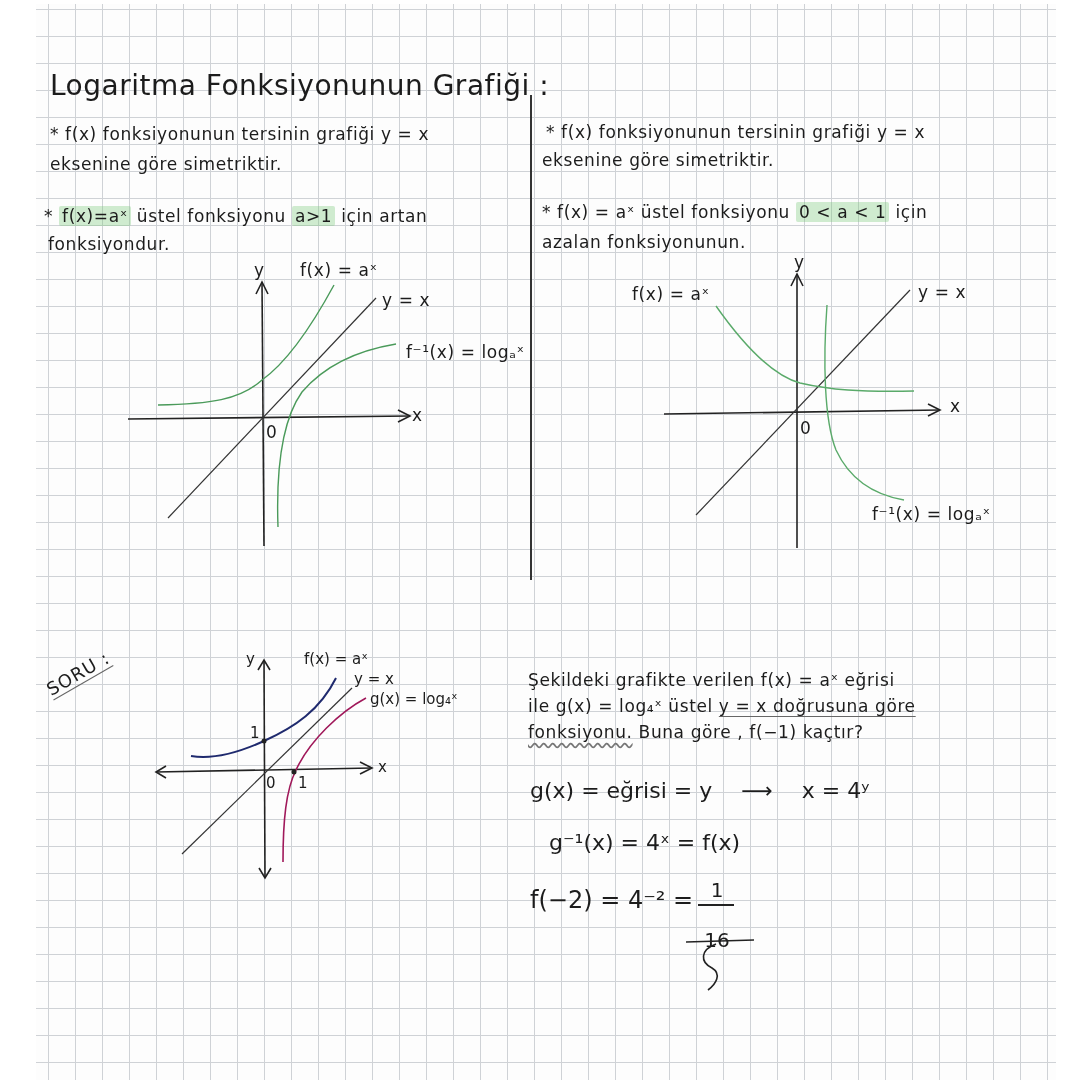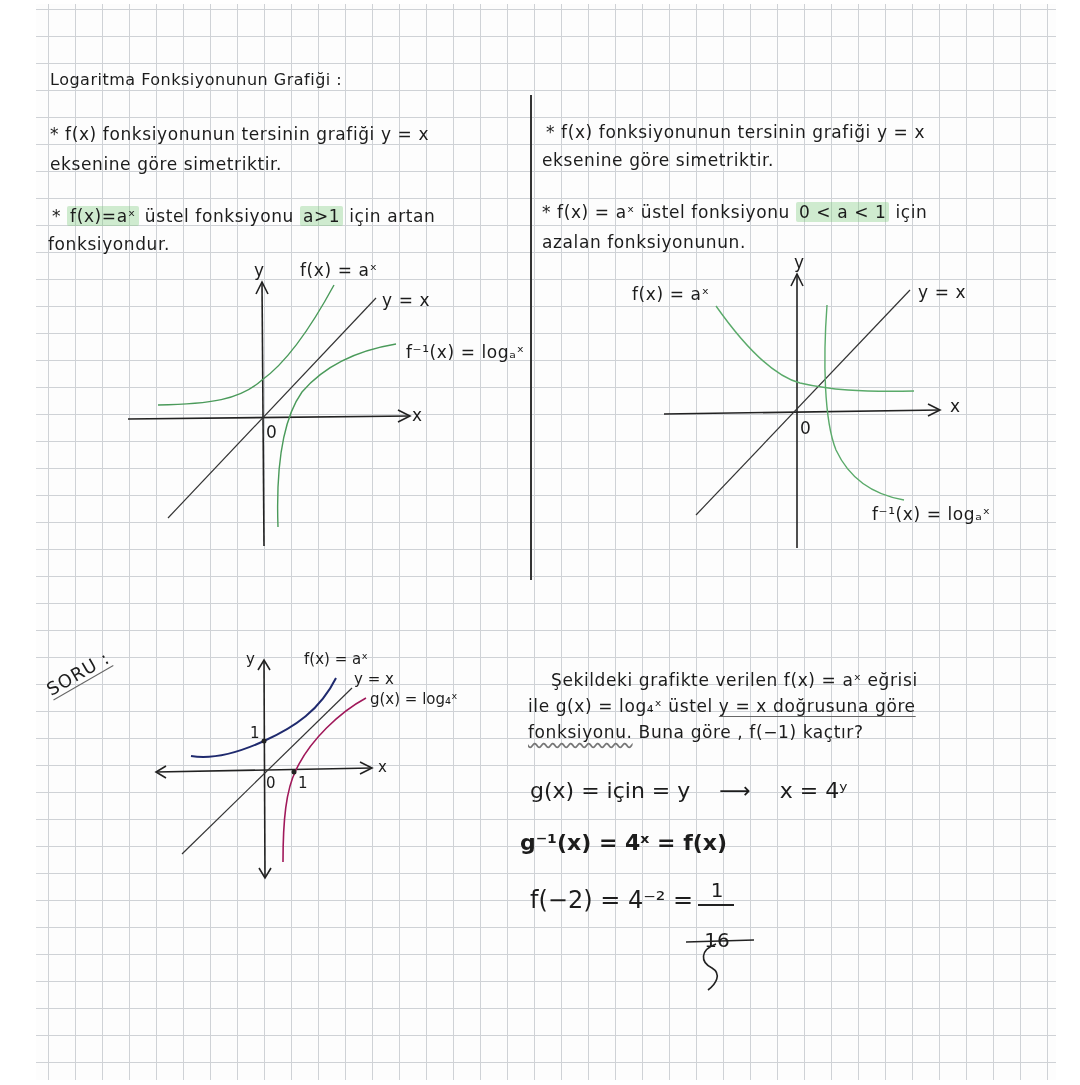--- a/index.html
+++ b/index.html
@@ -12,40 +12,40 @@
     .paper {
       position: absolute; left: 36px; top: 4px; width: 1020px; height: 1076px;
       background-color: #fdfdfd;
       background-image:
         linear-gradient(to right, #cfd2d6 1px, transparent 1px),
         linear-gradient(to bottom, #cfd2d6 1px, transparent 1px);
       background-size: 27px 27px;
       background-position: 12px 5px;
     }
     .t { position: absolute; white-space: nowrap; line-height: 1; }
-    .title { font-size: 16px; letter-spacing: 0.5px; }
+    .title { font-size: 28px; letter-spacing: 0.5px; }
     .body-text { font-size: 17px; letter-spacing: 0.6px; }
     .small { font-size: 15px; }
     .hl { background: rgba(120, 200, 120, 0.35); padding: 0 3px; border-radius: 2px; }
     .divider { position: absolute; left: 530px; top: 95px; width: 1.5px; height: 485px; background: #333; }
     svg { position: absolute; left: 0; top: 0; overflow: visible; }
     .underline-wavy { text-decoration: underline wavy #777; text-underline-offset: 4px; }
     .underline { text-decoration: underline #666; text-underline-offset: 4px; }
     .soru { position: absolute; left: 48px; top: 680px; font-size: 18px; transform: rotate(-30deg); transform-origin: left center; letter-spacing: 1px; }
   </style>
 </head>
 <body>
 
 <div class="paper"></div>
 
 <div class="t title" style="left:50px; top:72px;">Logaritma Fonksiyonunun Grafiği :</div>
 
 <div class="t body-text" style="left:50px; top:126px;">* f(x) fonksiyonunun tersinin grafiği  y = x</div>
 <div class="t body-text" style="left:50px; top:156px;">eksenine göre simetriktir.</div>
-<div class="t body-text" style="left:52px; top:208px;">
+<div class="t body-text" style="left:44px; top:208px;">
   <span>* </span><span class="hl">f(x)=aˣ</span><span> üstel fonksiyonu </span><span class="hl">a&gt;1</span><span> için  artan</span>
 </div>
 <div class="t body-text" style="left:48px; top:236px;">fonksiyondur.</div>
 
 <div class="divider"></div>
 
 <div class="t body-text" style="left:546px; top:124px;">* f(x) fonksiyonunun tersinin grafiği  y = x</div>
 <div class="t body-text" style="left:542px; top:152px;">eksenine göre simetriktir.</div>
 <div class="t body-text" style="left:542px; top:204px;">
   <span>* f(x) = aˣ üstel fonksiyonu </span><span class="hl">0 &lt; a &lt; 1</span><span>  için</span>
@@ -107,34 +107,34 @@
 </svg>
 <div class="t small" style="left:246px; top:652px;">y</div>
 <div class="t small" style="left:378px; top:760px;">x</div>
 <div class="t small" style="left:266px; top:776px;">0</div>
 <div class="t small" style="left:250px; top:726px;">1</div>
 <div class="t small" style="left:298px; top:776px;">1</div>
 <div class="t small" style="left:304px; top:652px;">f(x) = aˣ</div>
 <div class="t small" style="left:354px; top:672px;">y = x</div>
 <div class="t small" style="left:370px; top:692px;">g(x) = log₄ˣ</div>
 
-<div class="t body-text" style="left:528px; top:672px;margin-left:23px;">Şekildeki grafikte verilen f(x) = aˣ eğrisi</div>
+<div class="t body-text" style="left:528px; top:672px;">Şekildeki grafikte verilen f(x) = aˣ eğrisi</div>
 <div class="t body-text" style="left:528px; top:698px;">
   <span>ile g(x) = log₄ˣ üstel </span><span class="underline">y = x doğrusuna göre</span>
 </div>
 <div class="t body-text" style="left:528px; top:724px;">
   <span class="underline-wavy">fonksiyonu.</span><span> Buna göre , f(−1) kaçtır?</span>
 </div>
 
 <div class="t" style="left:530px; top:780px; font-size:22px;">
-  <span>g(x) = için = y</span>
+  <span>g(x) = eğrisi = y</span>
   <span style="margin:0 22px;">⟶</span>
   <span>x = 4ʸ</span>
 </div>
-<div class="t" style="left:520px; top:832px; font-size:22px;font-weight:bold;">g⁻¹(x) = 4ˣ = f(x)</div>
+<div class="t" style="left:549px; top:832px; font-size:22px;">g⁻¹(x) = 4ˣ = f(x)</div>
 <div class="t" style="left:530px; top:888px; font-size:24px;">f(−2) = 4⁻²  =</div>
 <div class="t" style="left:700px; top:880px; font-size:20px; text-align:center; width:34px;">1</div>
 <div style="position:absolute; left:698px; top:904px; width:36px; height:1.5px; background:#222;"></div>
 <div class="t" style="left:700px; top:930px; font-size:20px; text-align:center; width:34px;">16</div>
 <svg width="1080" height="1085">
   <line x1="686" y1="942" x2="754" y2="940" stroke="#222" stroke-width="1.6"></line>
   <path d="M716,944 C700,950 700,962 712,968 C722,974 716,984 708,990" stroke="#222" stroke-width="1.6" fill="none"></path>
 </svg>
 
 </body></html>

